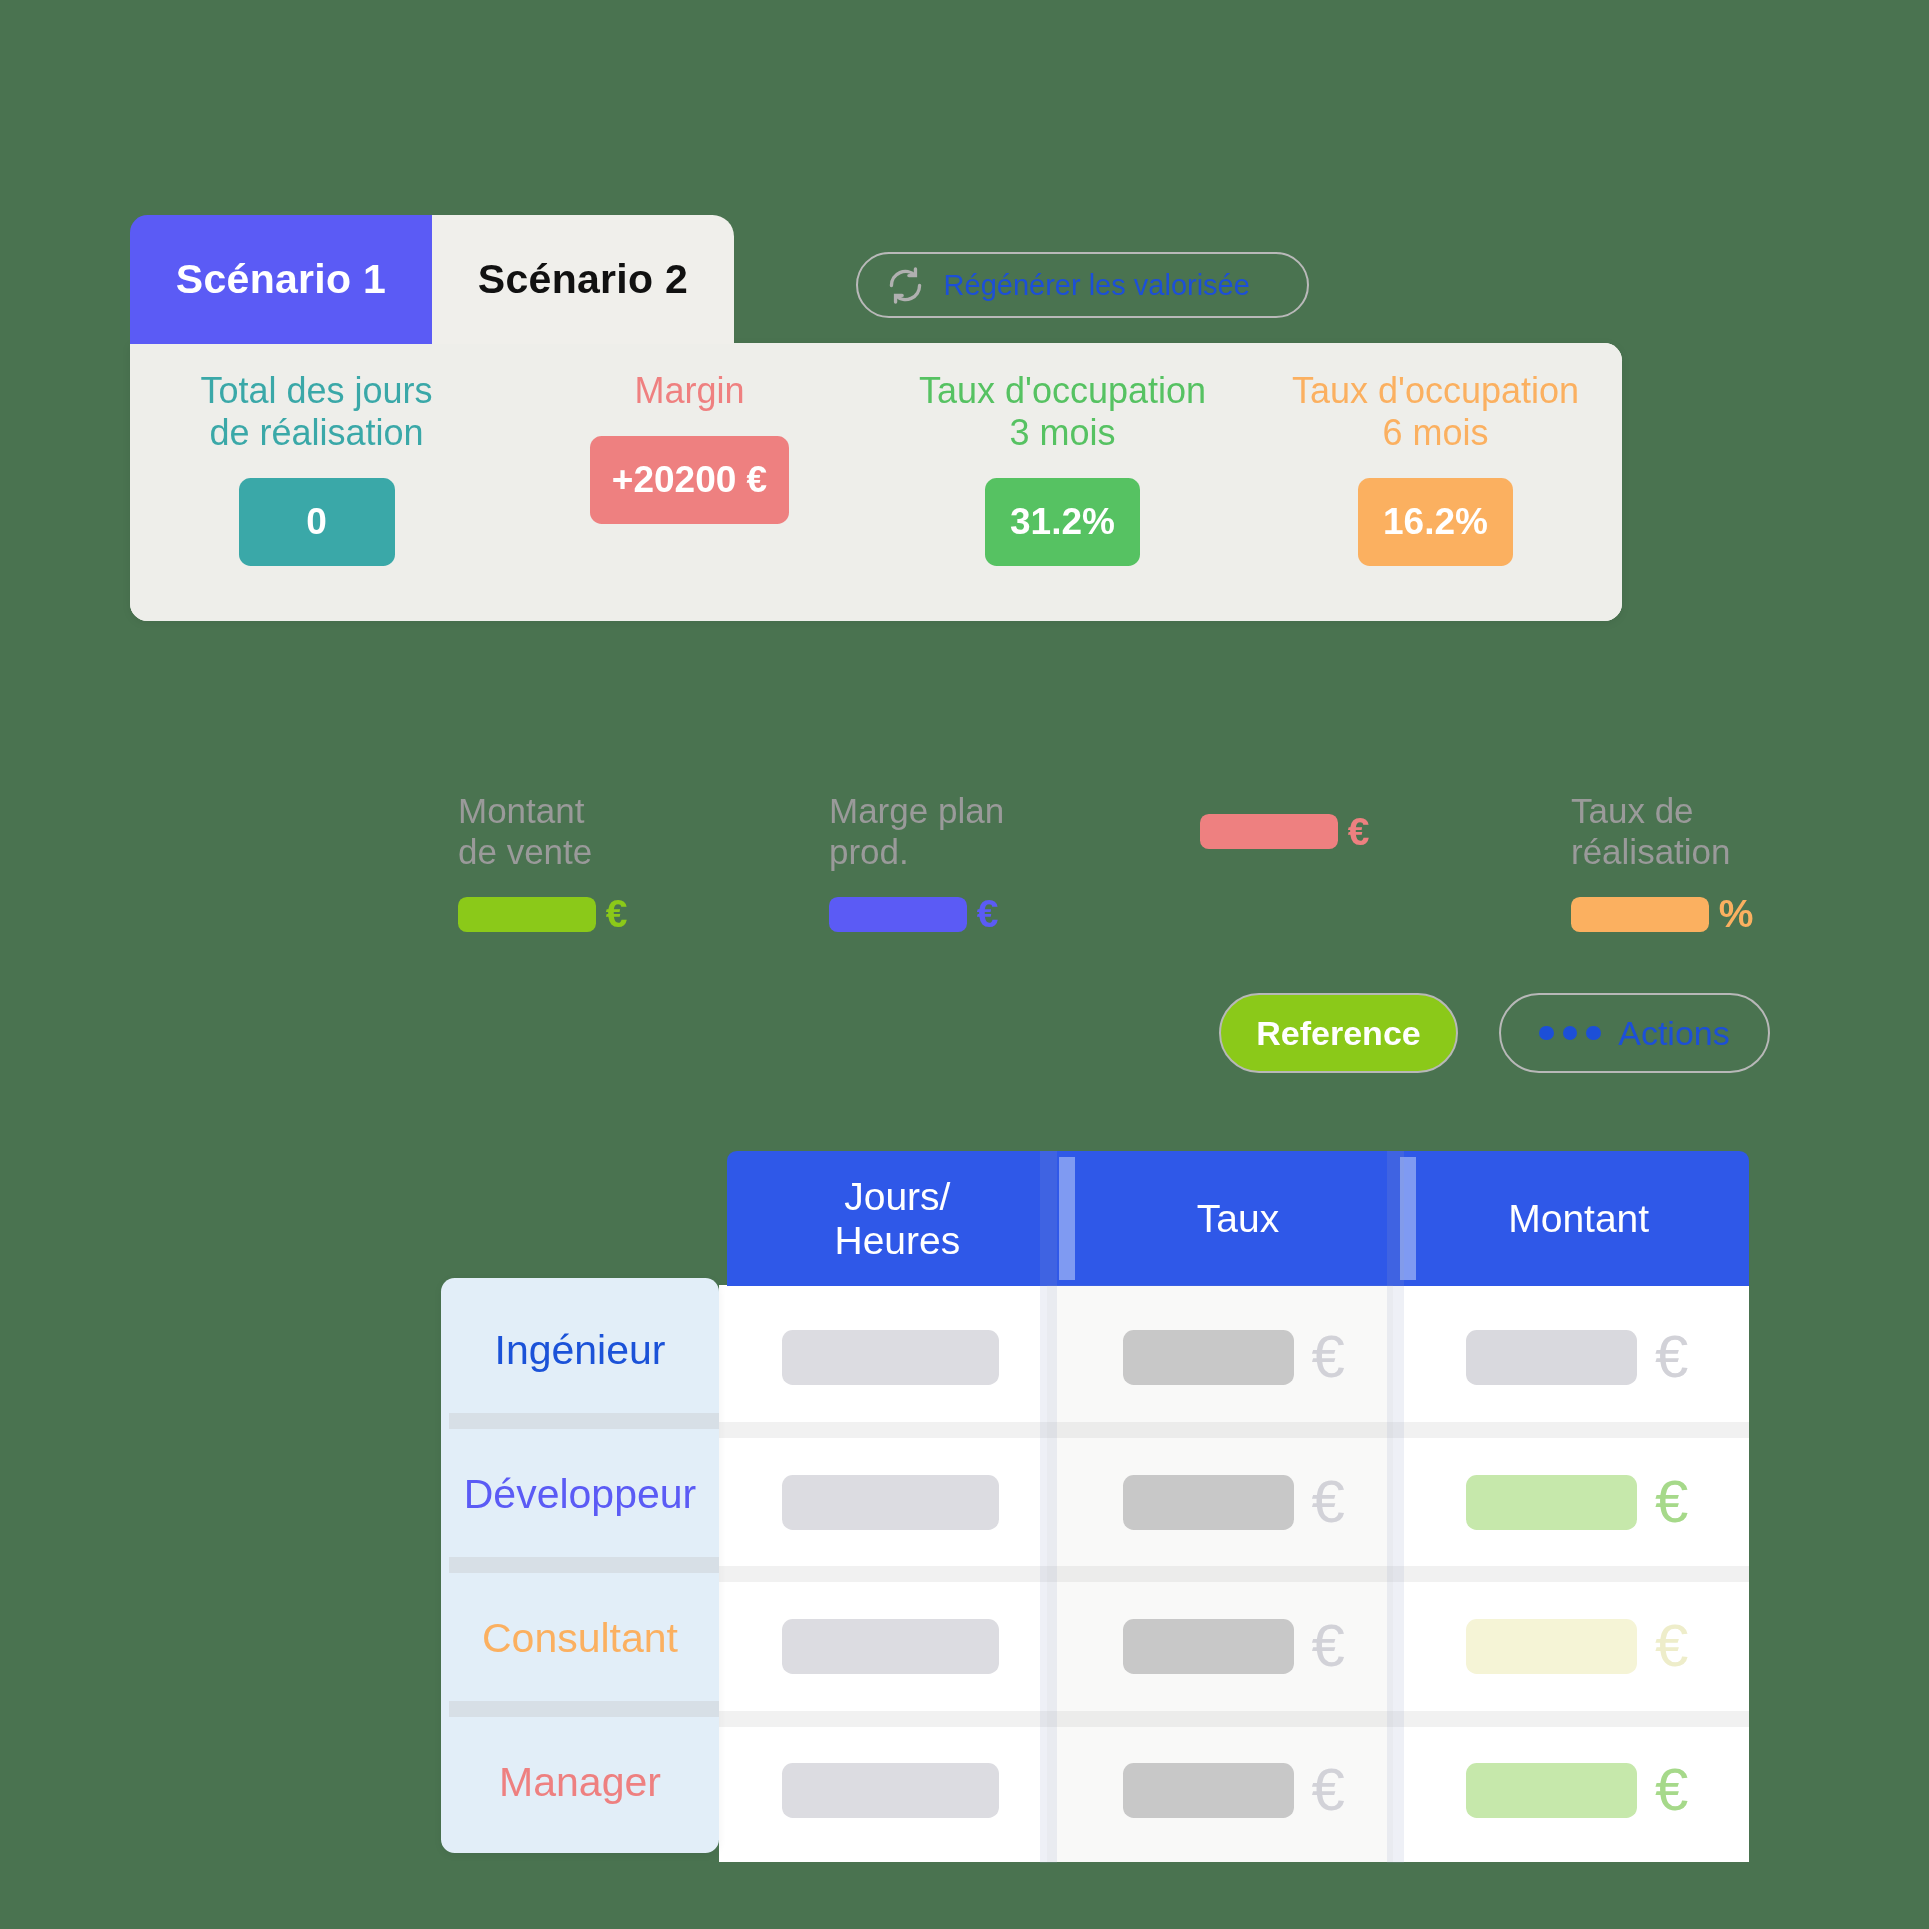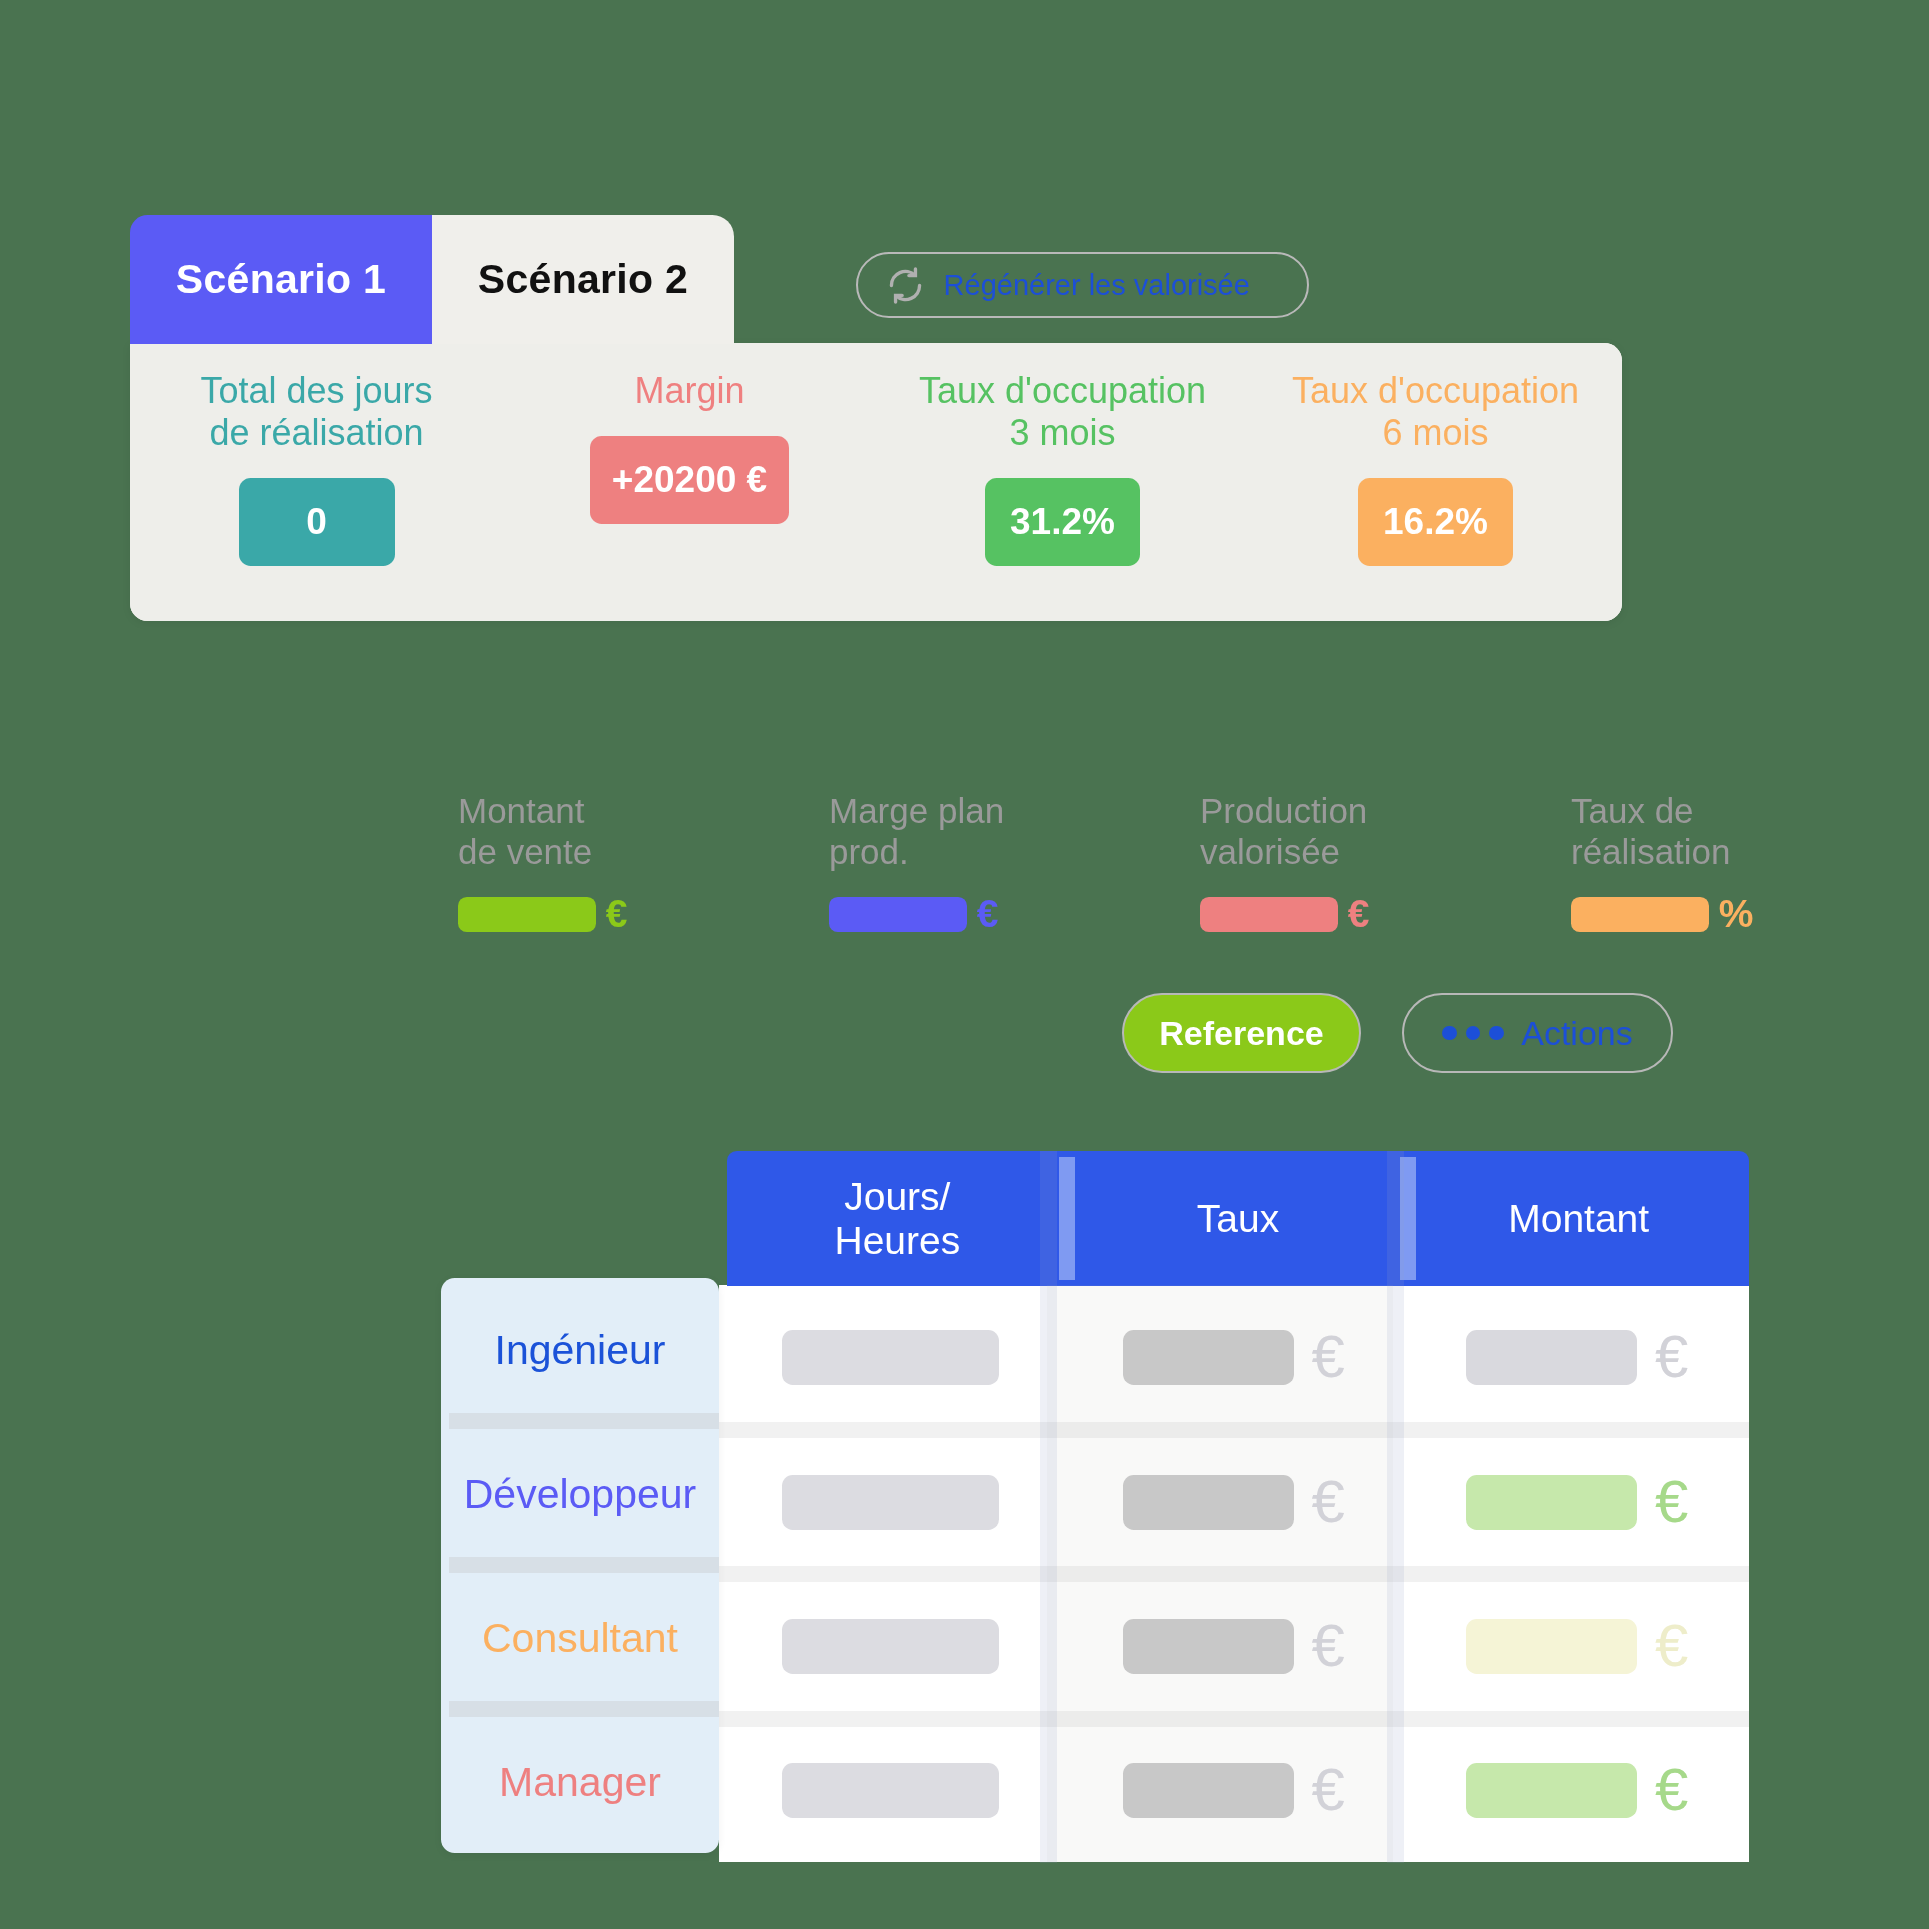--- a/index.html
+++ b/index.html
@@ -118,21 +118,21 @@
   }
   .metric-bar {
     width: 138px; height: 35px;
     border-radius: 8.8px;
   }
   .metric-unit { font-size: 39px; font-weight: bold; }
 
   
   .action-row {
     position: absolute;
-    left: 1122px; top: 993px;
+    left: 1219px; top: 993px;
     display: flex; align-items: center; gap: 41px;
   }
   .ref-btn {
     width: 239px; height: 80px;
     border-radius: 43px;
     background: #8bc919;
     border: 2px solid #b8b8b8;
     color: #ffffff;
     font-size: 34px; font-weight: bold;
     display: flex; align-items: center; justify-content: center;
@@ -319,22 +319,20 @@
     </div>
     <div class="metric">
       <div class="metric-label">Marge plan
 prod.</div>
       <div class="metric-bar-row">
         <span class="metric-bar" style="background:#5b5bf5"></span>
         <span class="metric-unit" style="color:#5b5bf5">€</span>
       </div>
     </div>
     <div class="metric">
-      <div class="metric-label">Production
-valorisée</div>
       <div class="metric-bar-row">
         <span class="metric-bar" style="background:#ee8080"></span>
         <span class="metric-unit" style="color:#ee8080">€</span>
       </div>
     </div>
     <div class="metric">
       <div class="metric-label">Taux de
 réalisation</div>
       <div class="metric-bar-row">
         <span class="metric-bar" style="background:#fbb060"></span>

